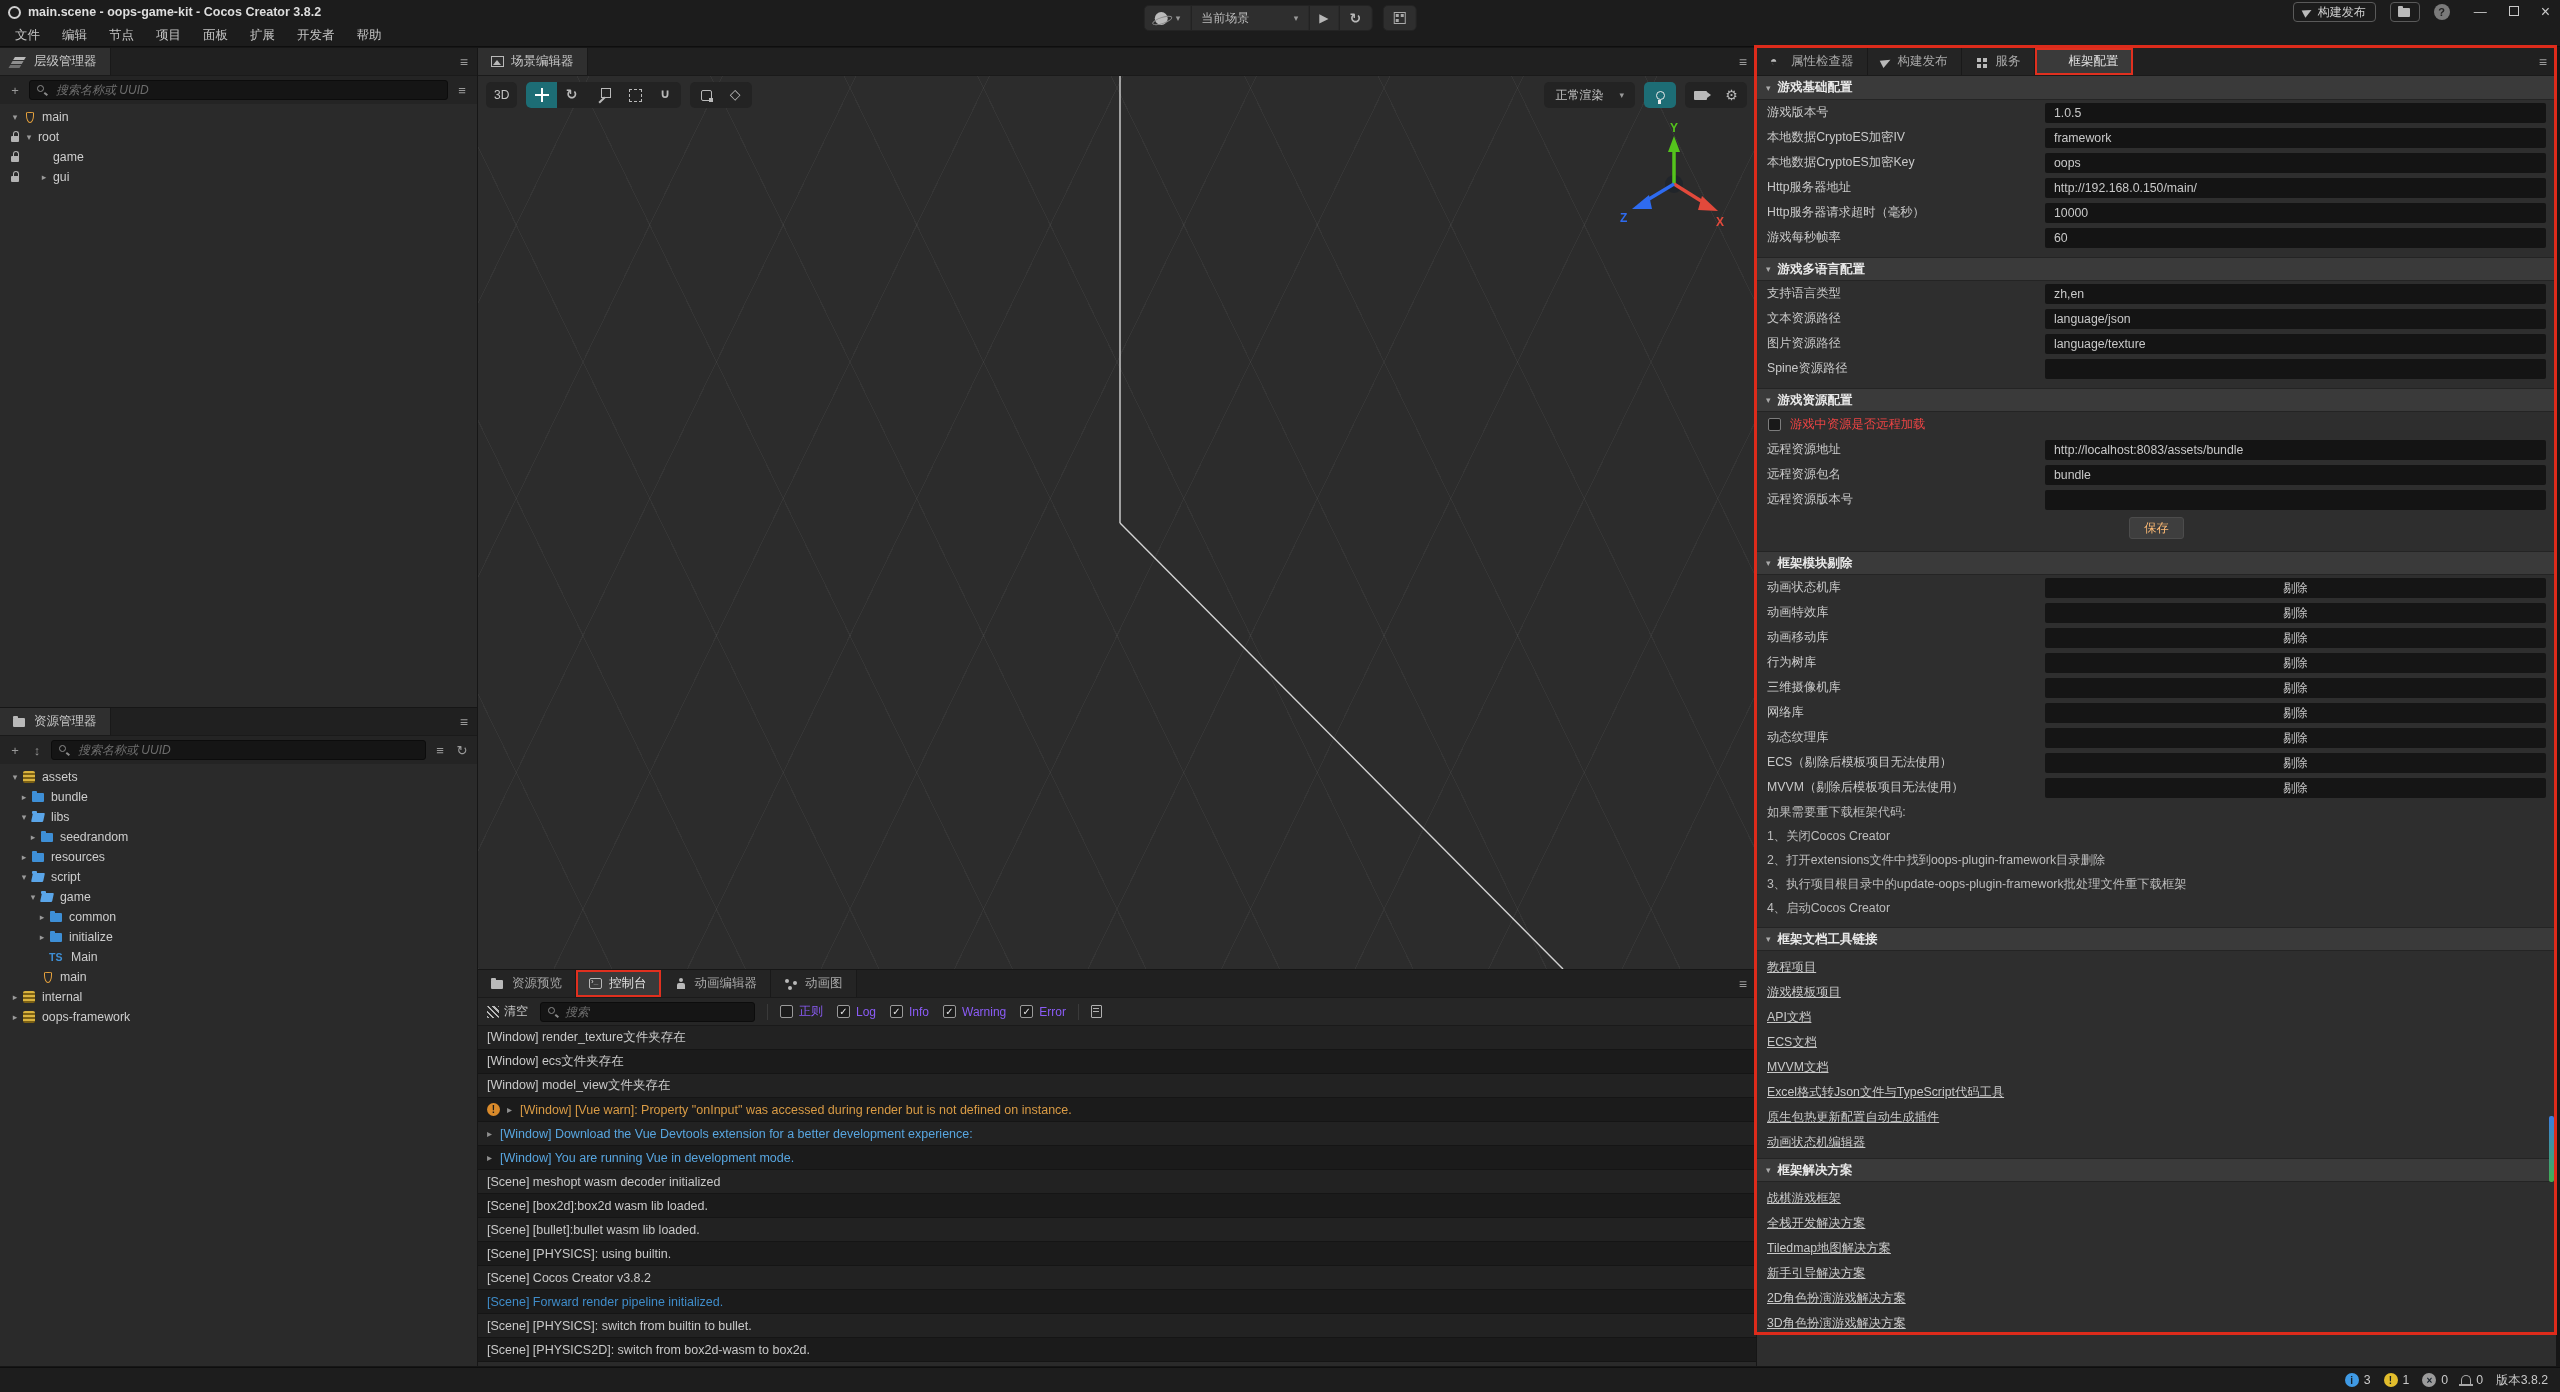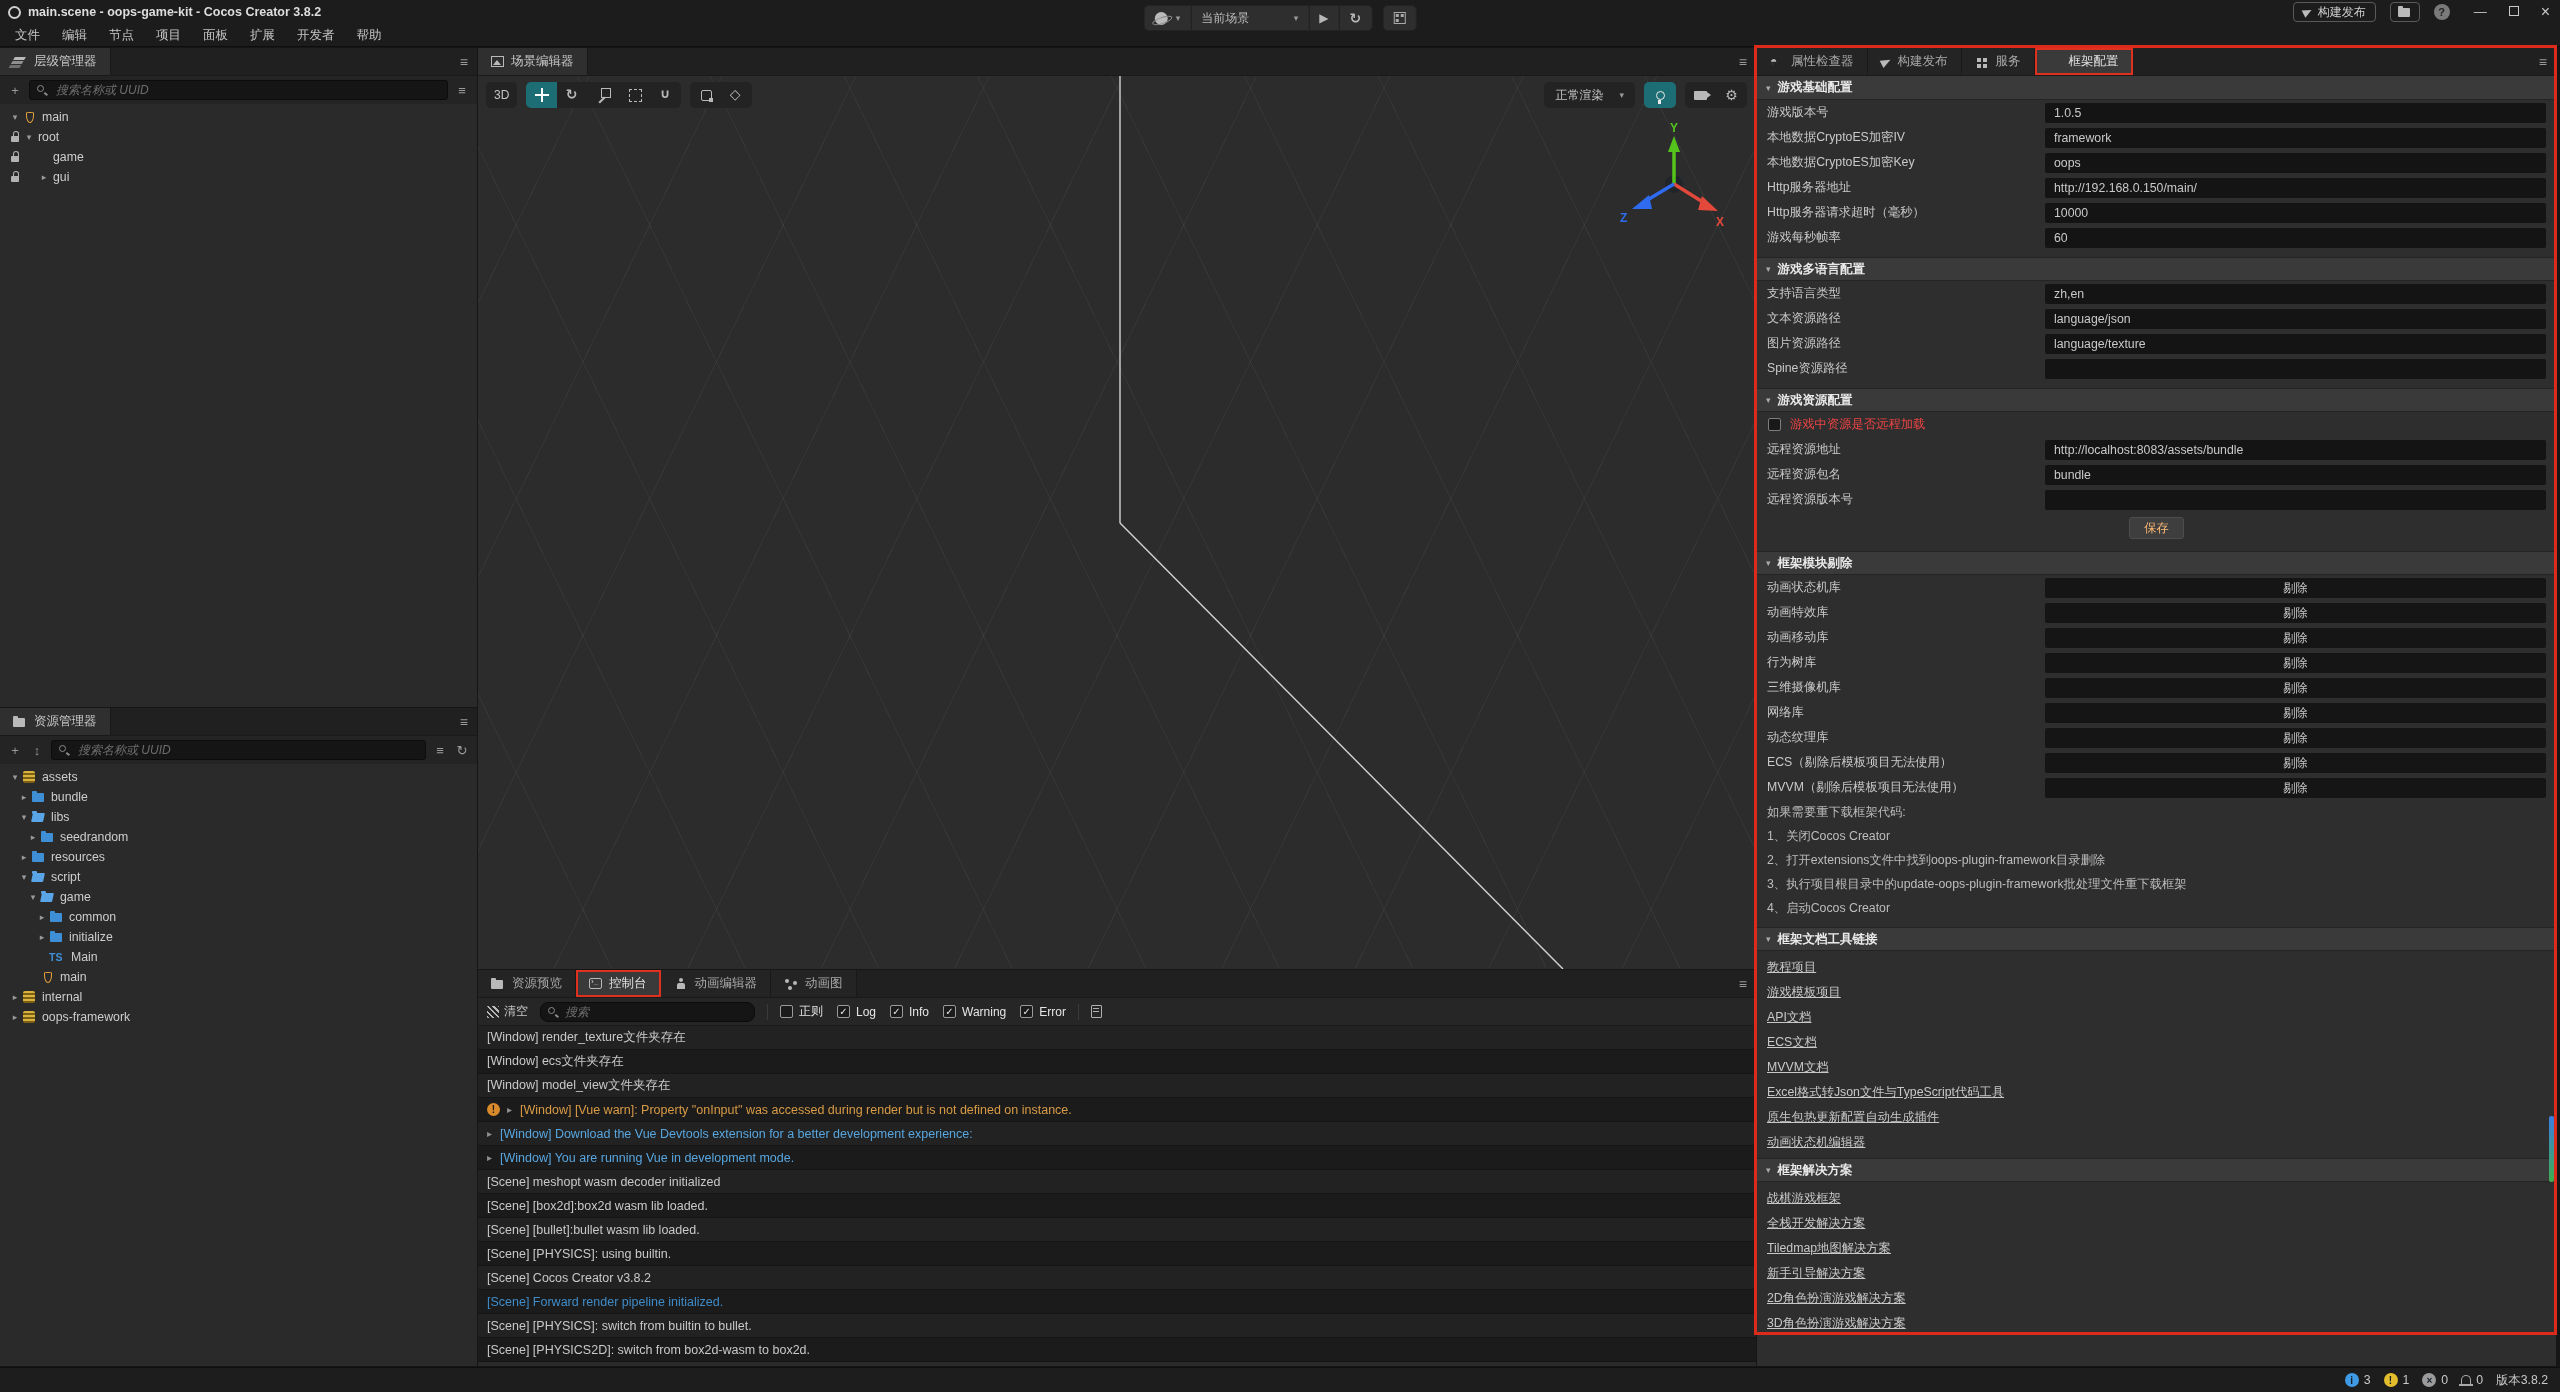--- a/index.html
+++ b/index.html
@@ -126,25 +126,25 @@
   .cam{width:13px;height:9px;background:#b9b9b9;border-radius:1px;position:relative}
   .cam::after{content:"";position:absolute;right:-4px;top:1px;border-left:4px solid #b9b9b9;border-top:3px solid transparent;border-bottom:3px solid transparent}
   .gear::before{content:"⚙";color:#b9b9b9;font-size:14px}
   .gizmo{position:absolute;right:26px;top:46px;width:112px;height:112px;z-index:4}
 
   
   .ctoolbar{height:28px;background:#262626;display:flex;align-items:center;gap:12px;padding:0 9px;flex:none;border-bottom:1px solid #1a1a1a}
   .clear-btn{display:flex;align-items:center;gap:5px;color:#c5c5c5}
   .broom{width:12px;height:12px;background:repeating-linear-gradient(45deg,#b9b9b9 0 1.5px,transparent 1.5px 4px);border-radius:1px}
   .c-search{position:relative;width:215px;height:20px}
-  .c-search input{width:100%;height:20px;background:#151515;border:1px solid #0c0c0c;border-radius:8px;color:#ccc;padding:0 6px 0 24px;font-size:12px;font-family:inherit;outline:none}
+  .c-search input{width:100%;height:20px;background:#151515;border:1px solid #0c0c0c;border-radius:3px;color:#ccc;padding:0 6px 0 24px;font-size:12px;font-family:inherit;outline:none}
   .c-search input::placeholder{color:#6d6d6d;font-style:italic}
   .vsep{width:1px;height:16px;background:#3a3a3a}
   .filters{display:flex;align-items:center;gap:14px}
-  .chk{display:flex;align-items:center;gap:6px;color:#e5e5e5}
+  .chk{display:flex;align-items:center;gap:6px;color:#8b5cf6}
   .chk .box{width:13px;height:13px;border:1px solid #9a9a9a;border-radius:2px;background:#1b1b1b;display:flex;align-items:center;justify-content:center;font-size:10px;color:#e6e6e6}
   .chk.checked .box::before{content:"✓"}
   .doc-ic{width:11px;height:13px;border:1.4px solid #b0b0b0;border-radius:1px;position:relative}
   .doc-ic::after{content:"";position:absolute;left:1px;top:2px;width:6px;height:1.4px;background:#b0b0b0;box-shadow:0 3px 0 #b0b0b0}
   .logs{flex:1;overflow:hidden;font-size:12.5px}
   .log-row{height:24px;display:flex;align-items:center;padding:0 9px;border-bottom:1px solid #151515;color:#c9c9c9;white-space:nowrap}
   .log-row:nth-child(odd){background:#222222}
   .log-row:nth-child(even){background:#1b1b1b}
   .log-warn-ic{display:none;width:13px;height:13px;border-radius:50%;background:#d98a2b;color:#1b1b1b;font-weight:bold;font-size:10px;align-items:center;justify-content:center;margin-right:7px;flex:none}
   .log-warn-ic::before{content:"!"}

